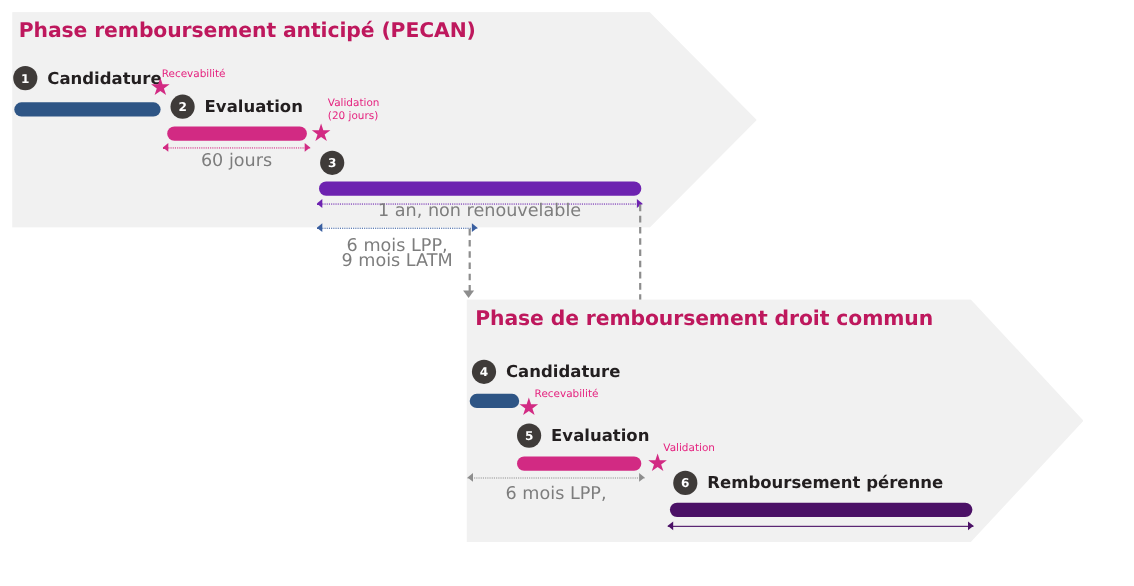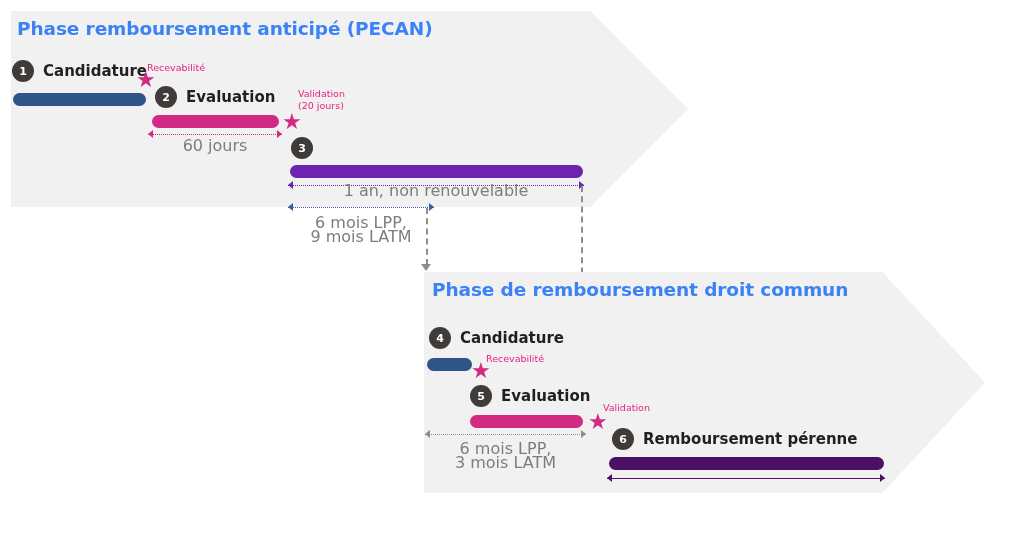--- a/index.html
+++ b/index.html
@@ -14,21 +14,21 @@
   .phase{position:absolute;background:#f1f1f1;}
   .phase-1{left:11px;top:11px;width:677px;height:196px;
     -webkit-clip-path:polygon(0 0, 85.6% 0, 100% 50%, 85.6% 100%, 0 100%);
     clip-path:polygon(0 0, 85.6% 0, 100% 50%, 85.6% 100%, 0 100%);}
   .phase-2{left:424px;top:272px;width:561px;height:221px;
     -webkit-clip-path:polygon(0 0, 81.7% 0, 100% 50%, 81.7% 100%, 0 100%);
     clip-path:polygon(0 0, 81.7% 0, 100% 50%, 81.7% 100%, 0 100%);}
 
   
   .phase-title{position:absolute;font-size:18.5px;font-weight:700;
-    letter-spacing:-0.1px;color:#3b82f6;white-space:nowrap;}
+    letter-spacing:-0.1px;color:#be185d;white-space:nowrap;}
   .t1{left:17px;top:18px;}
   .t2{left:432px;top:279px;}
 
   
   .step{position:absolute;display:flex;align-items:center;white-space:nowrap;}
   .num{width:22px;height:22px;border-radius:50%;background:#3f3b39;
     color:#ffffff;font-size:11px;font-weight:700;
     display:flex;align-items:center;justify-content:center;flex:0 0 auto;}
   .step-label{margin-left:9px;font-size:15px;font-weight:700;color:#231f20;}
 
@@ -148,21 +148,20 @@
   <div class="bar pink" style="left:470px;top:415px;width:113px;"></div>
   <div class="star-lbl" style="left:603px;top:402px;">Validation</div>
   <div class="star" style="left:588px;top:411px;">★</div>
 
   <div class="meas grey" style="left:425px;top:430px;width:161px;">
     <span class="line"></span>
     <span class="hl"></span>
     <span class="hr"></span>
   </div>
   <div class="meas-lbl center" style="left:425px;top:442px;width:161px;">6 mois LPP,</div>
-  <div class="meas-lbl center" style="left:425px;top:456px;width:161px;">3 mois LATM</div>
 
   <div class="step" style="left:612px;top:428px;">
     <span class="num">6</span>
     <span class="step-label">Remboursement pérenne</span>
   </div>
   <div class="bar dpurple" style="left:609px;top:457px;width:275px;"></div>
 
   <div class="meas dpurple" style="left:607px;top:474px;width:278px;">
     <span class="line solid"></span>
     <span class="hl"></span>

